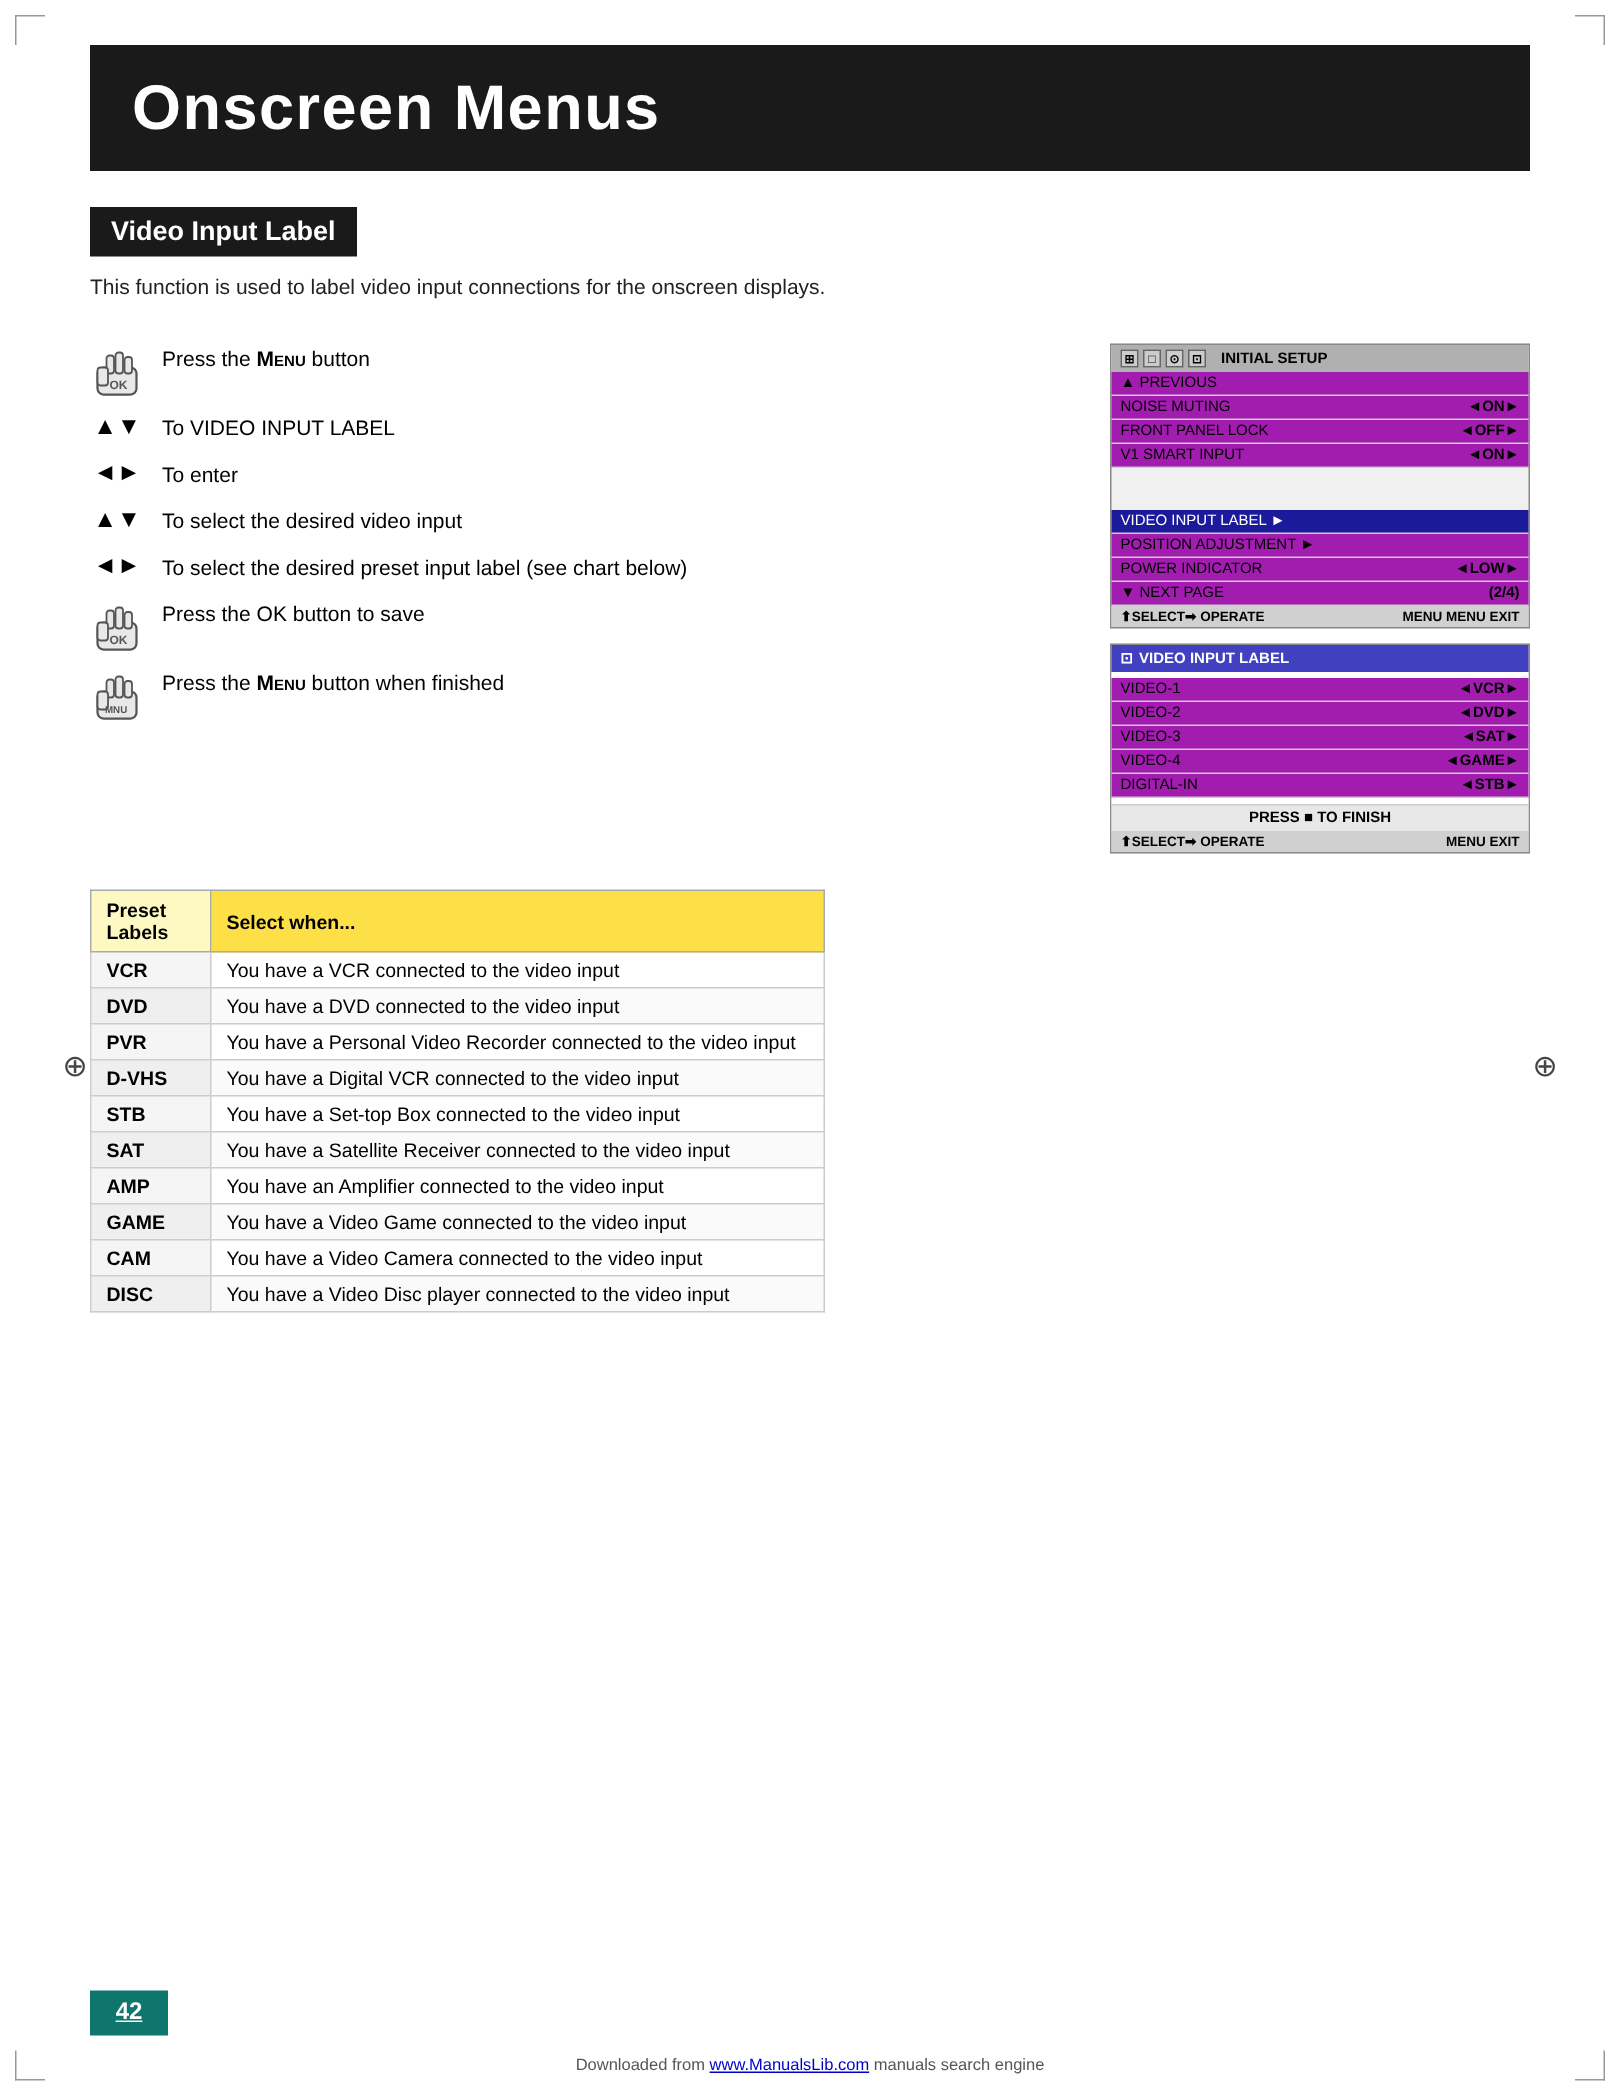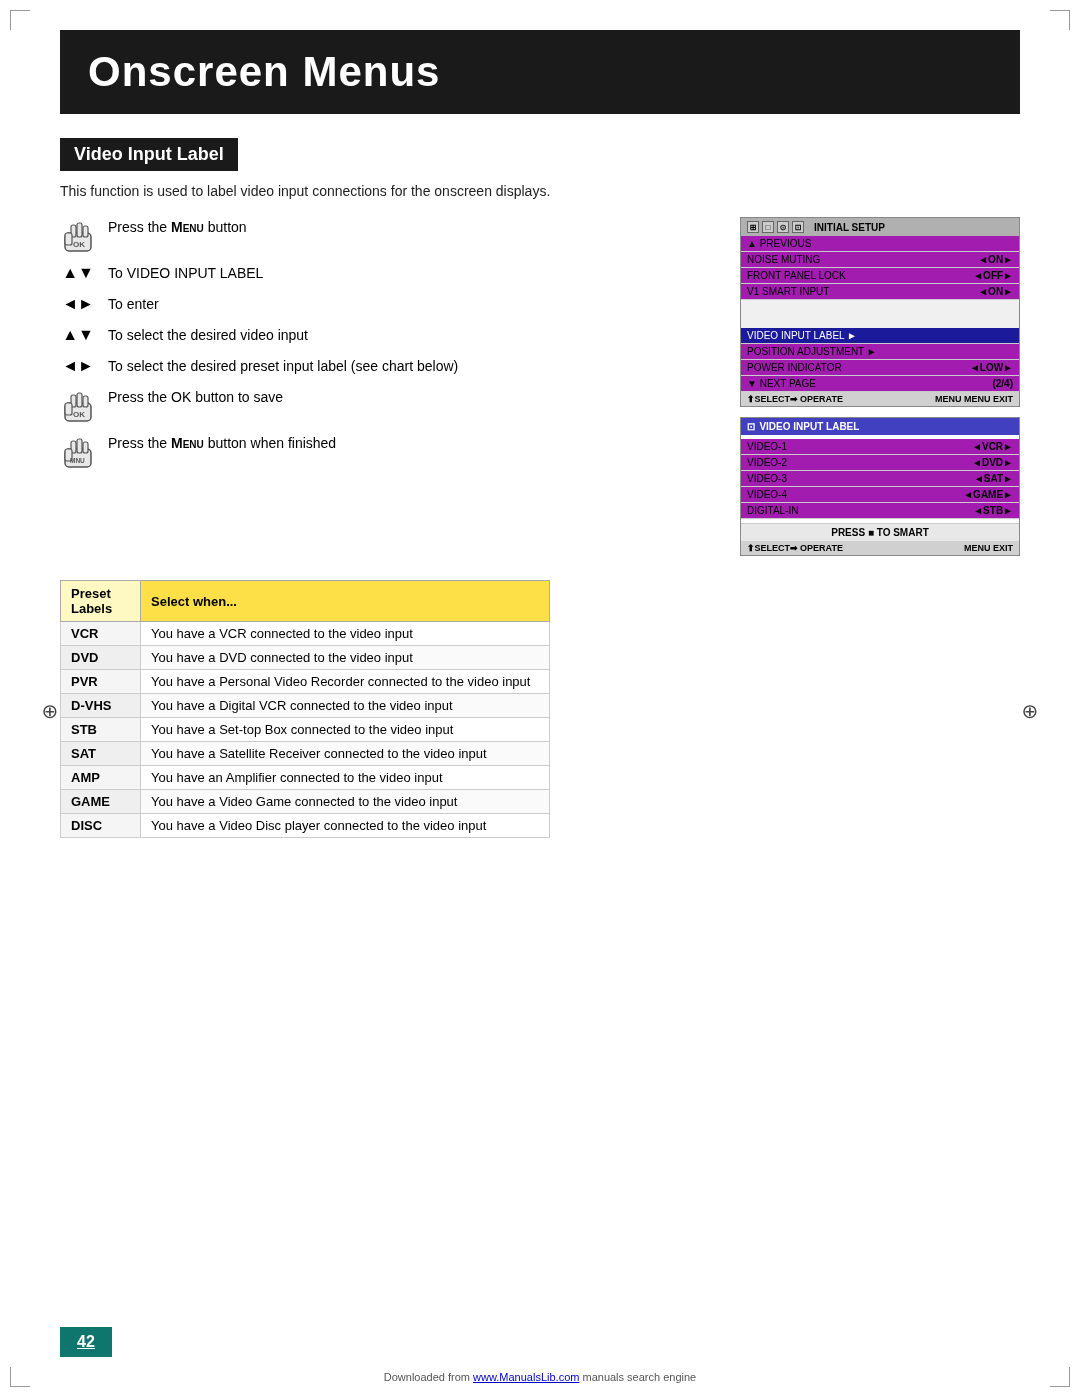--- a/index.html
+++ b/index.html
@@ -51,21 +51,21 @@
       color: #ffffff;
       padding: 6px 14px;
       display: inline-block;
       font-size: 18px;
       font-weight: bold;
       margin-bottom: 12px;
     }
 
     .intro-text {
       font-size: 14px;
-      margin-bottom: 18px;
+      margin-bottom: 30px;
       color: #222;
     }
 
     
     .content-row {
       display: flex;
       gap: 30px;
       margin-bottom: 24px;
     }
 
@@ -465,21 +465,21 @@
           </div>
           <div class="menu-row">
             <span>VIDEO-4</span>
             <span class="menu-row-value">◄GAME►</span>
           </div>
           <div class="menu-row">
             <span>DIGITAL-IN</span>
             <span class="menu-row-value">◄STB►</span>
           </div>
         </div>
-        <div class="menu-press-finish">PRESS ■ TO SMART</div>
+        <div class="menu-press-finish">PRESS ■ TO FINISH</div>
         <div class="menu-footer">
           <span>⬆SELECT➡ OPERATE</span>
           <span><strong>MENU</strong> EXIT</span>
         </div>
       </div>
 
     </div>
   </div>
 
   
@@ -518,20 +518,24 @@
       </tr>
         <tr>
         <td class="label-col"><strong>AMP</strong></td>
         <td>You have an Amplifier connected to the video input</td>
       </tr>
         <tr>
         <td class="label-col"><strong>GAME</strong></td>
         <td>You have a Video Game connected to the video input</td>
       </tr>
         <tr>
+        <td class="label-col"><strong>CAM</strong></td>
+        <td>You have a Video Camera connected to the video input</td>
+      </tr>
+        <tr>
         <td class="label-col"><strong>DISC</strong></td>
         <td>You have a Video Disc player connected to the video input</td>
       </tr>
       </tbody>
   </table>
 
   
   <div class="page-number-box">42</div>
 
   

